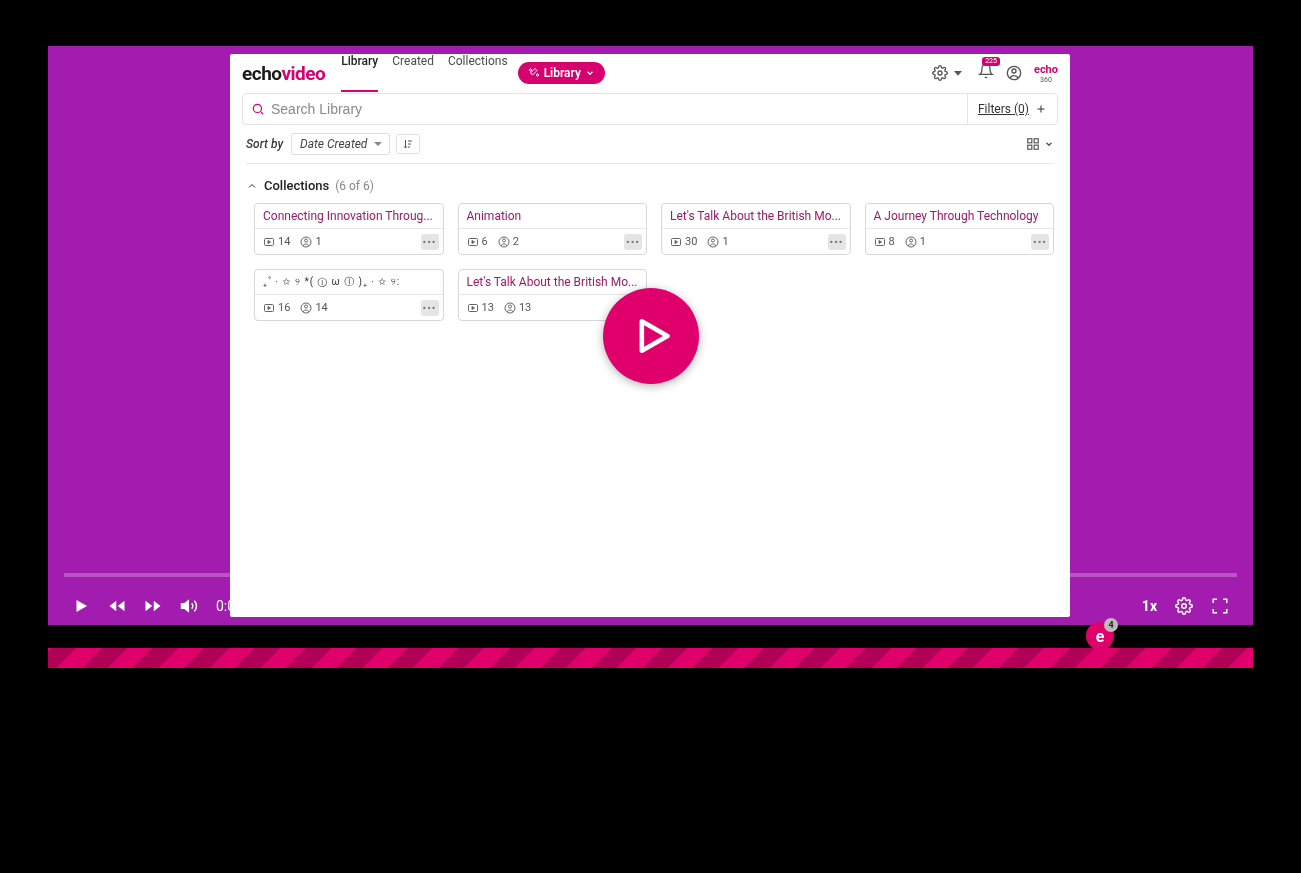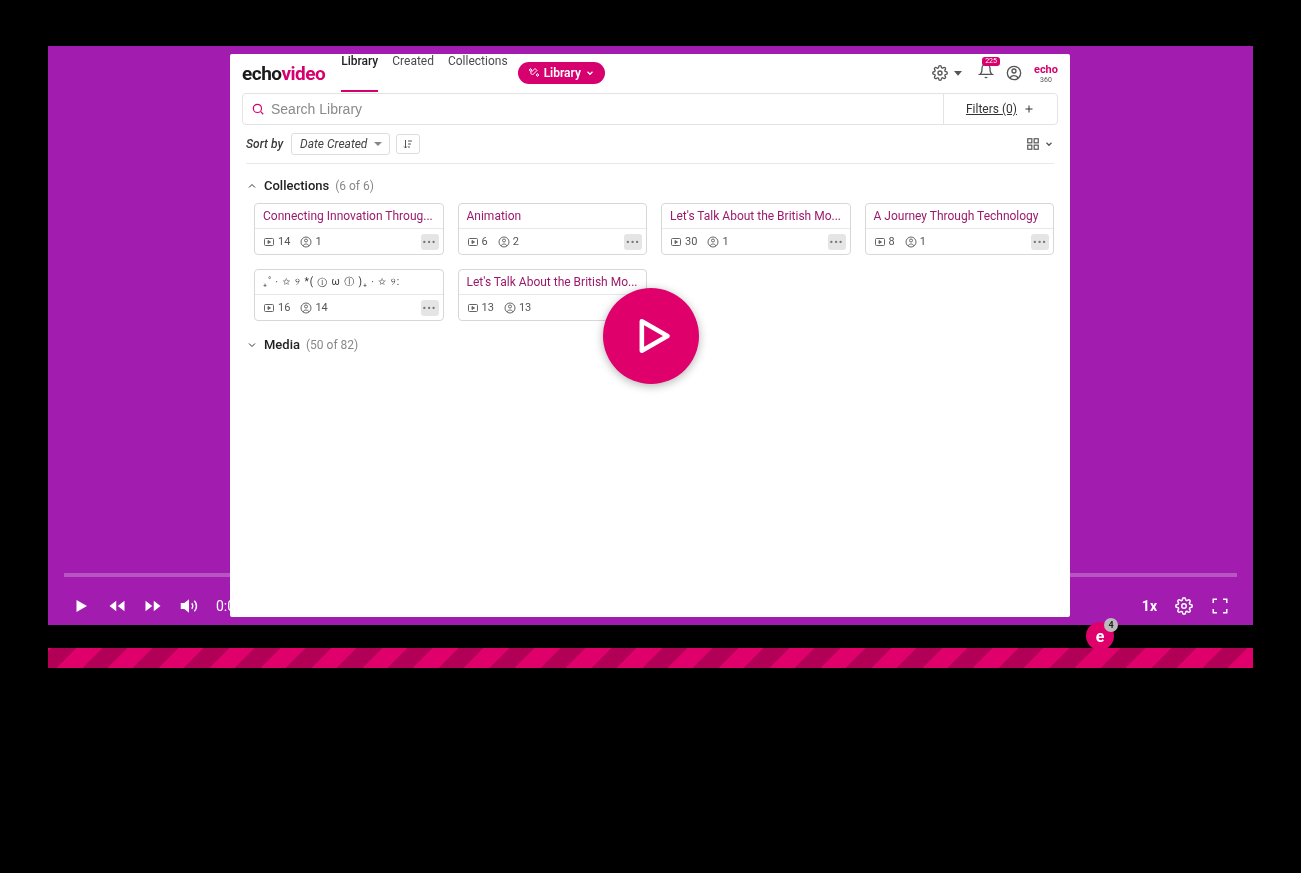--- a/index.html
+++ b/index.html
@@ -71,21 +71,21 @@
   border-radius: 4px;
   display: flex;
   align-items: center;
   height: 32px;
 }
 .search-left { display: flex; align-items: center; flex: 1; padding: 0 8px; gap: 6px; }
 .search-left input { border: none; outline: none; font-size: 14px; flex: 1; color: #333; }
 .search-left input::placeholder { color: #8a8a8a; }
 .filters-right {
   border-left: 1px solid #e3e3e3;
-  padding: 0 22px;
+  padding: 0 10px;
   display: flex; align-items: center; gap: 6px;
   font-size: 12px; color: #333; height: 100%;
   cursor: pointer;
 }
 .filters-right .flabel { text-decoration: underline; }
 
 .sort-row {
   display: flex; align-items: center;
   padding: 8px 16px;
   font-size: 12px; color: #3a3a3a; font-style: italic;
@@ -448,27 +448,20 @@
                 <circle cx="12" cy="9" r="3"></circle>
                 <path d="M6 20c1-3 4-4 6-4s5 1 6 4"></path>
               </svg>
               <span>13</span>
             </div>
           </div>
           <div class="coll-menu">•••</div>
         </div>
       </div>
 
-    <div class="section-header">
-      <svg viewBox="0 0 24 24" fill="none" stroke="#333" stroke-width="2">
-          <polyline points="6 9 12 15 18 9"></polyline>
-        </svg>
-      <span style="font-weight:500">Media</span>
-      <span class="count">(50 of 82)</span>
-    </div>
 
   </div>
 
   <div class="big-play">
     <svg viewBox="0 0 24 24" fill="none" stroke="#fff" stroke-width="2.5" stroke-linejoin="round">
         <polygon points="7,4 21,12 7,20"></polygon>
       </svg>
   </div>
 
   <div class="progress-bar"></div>

